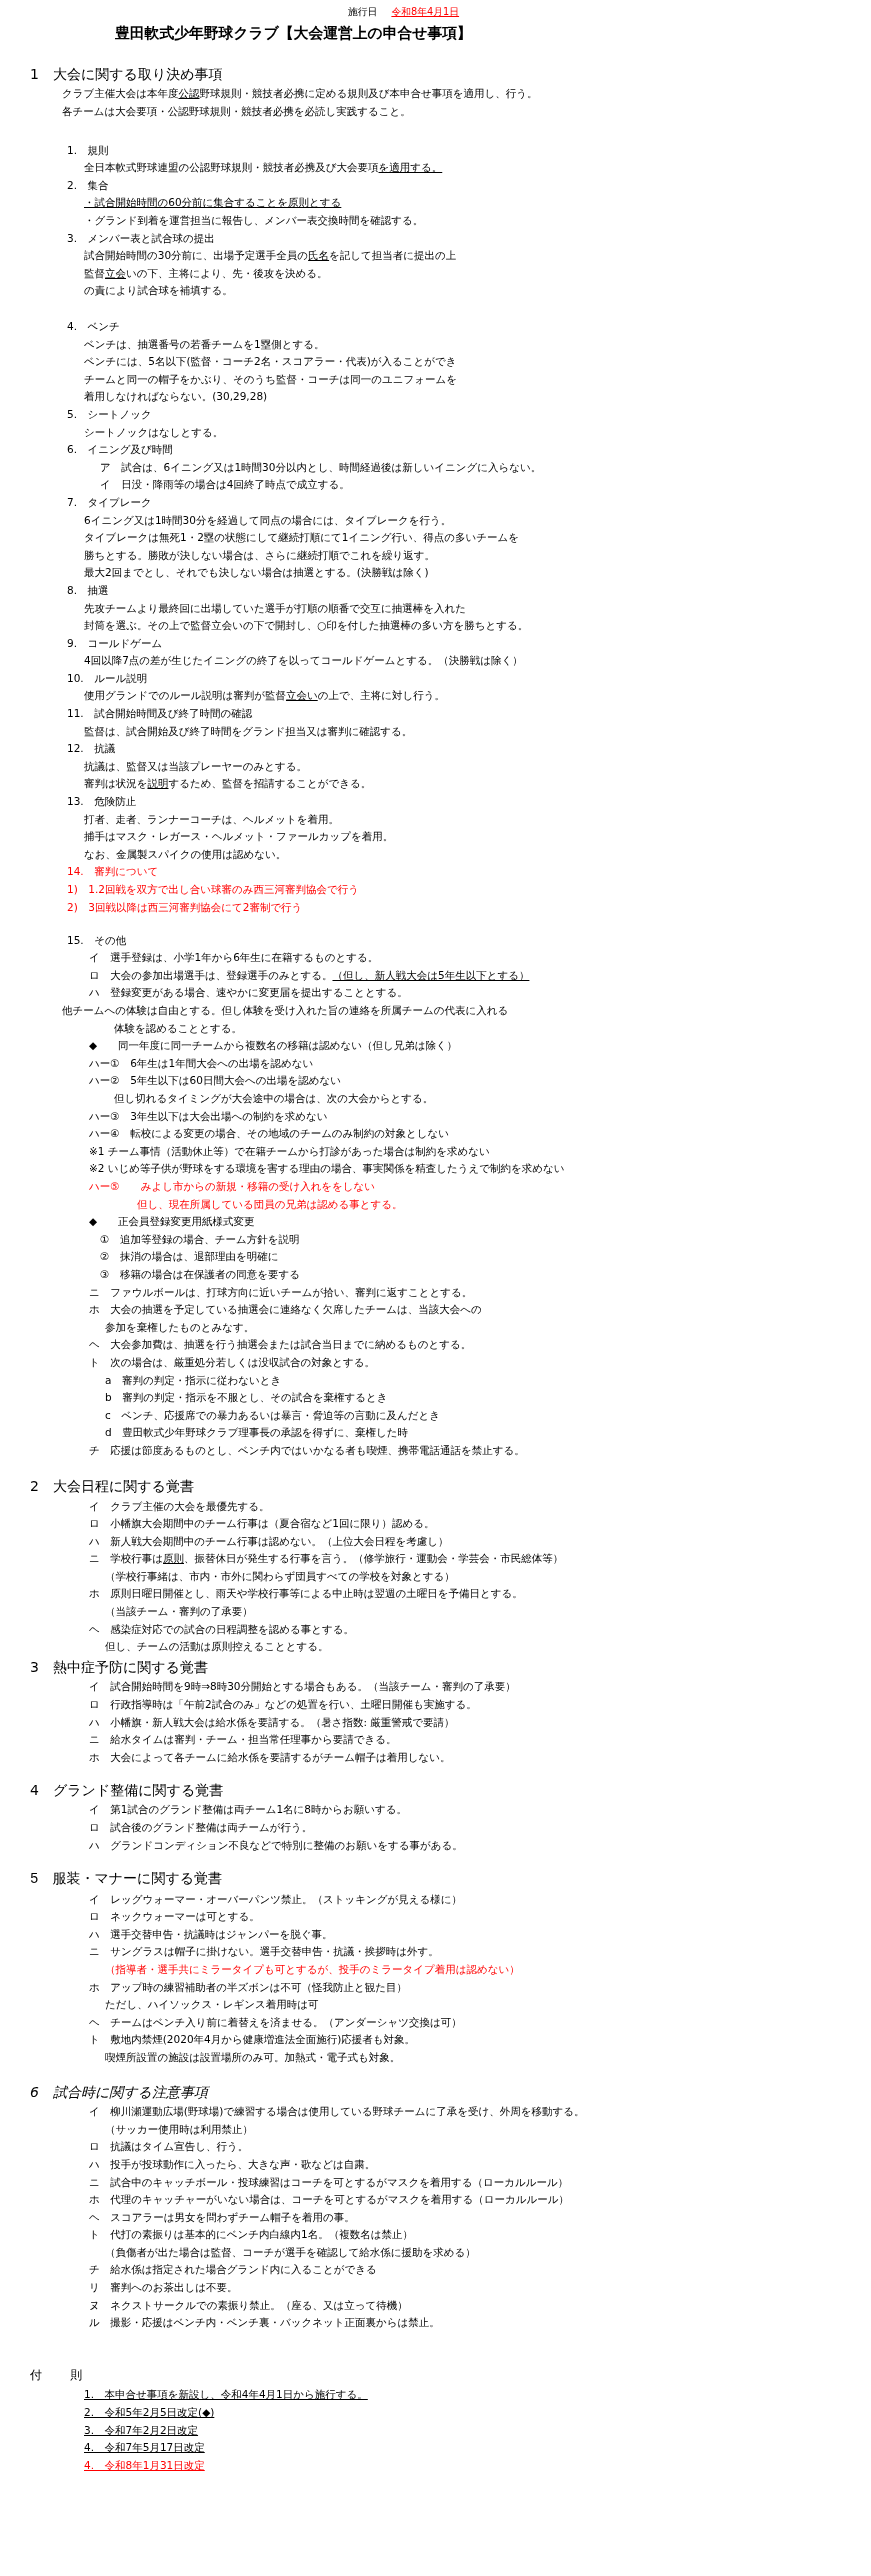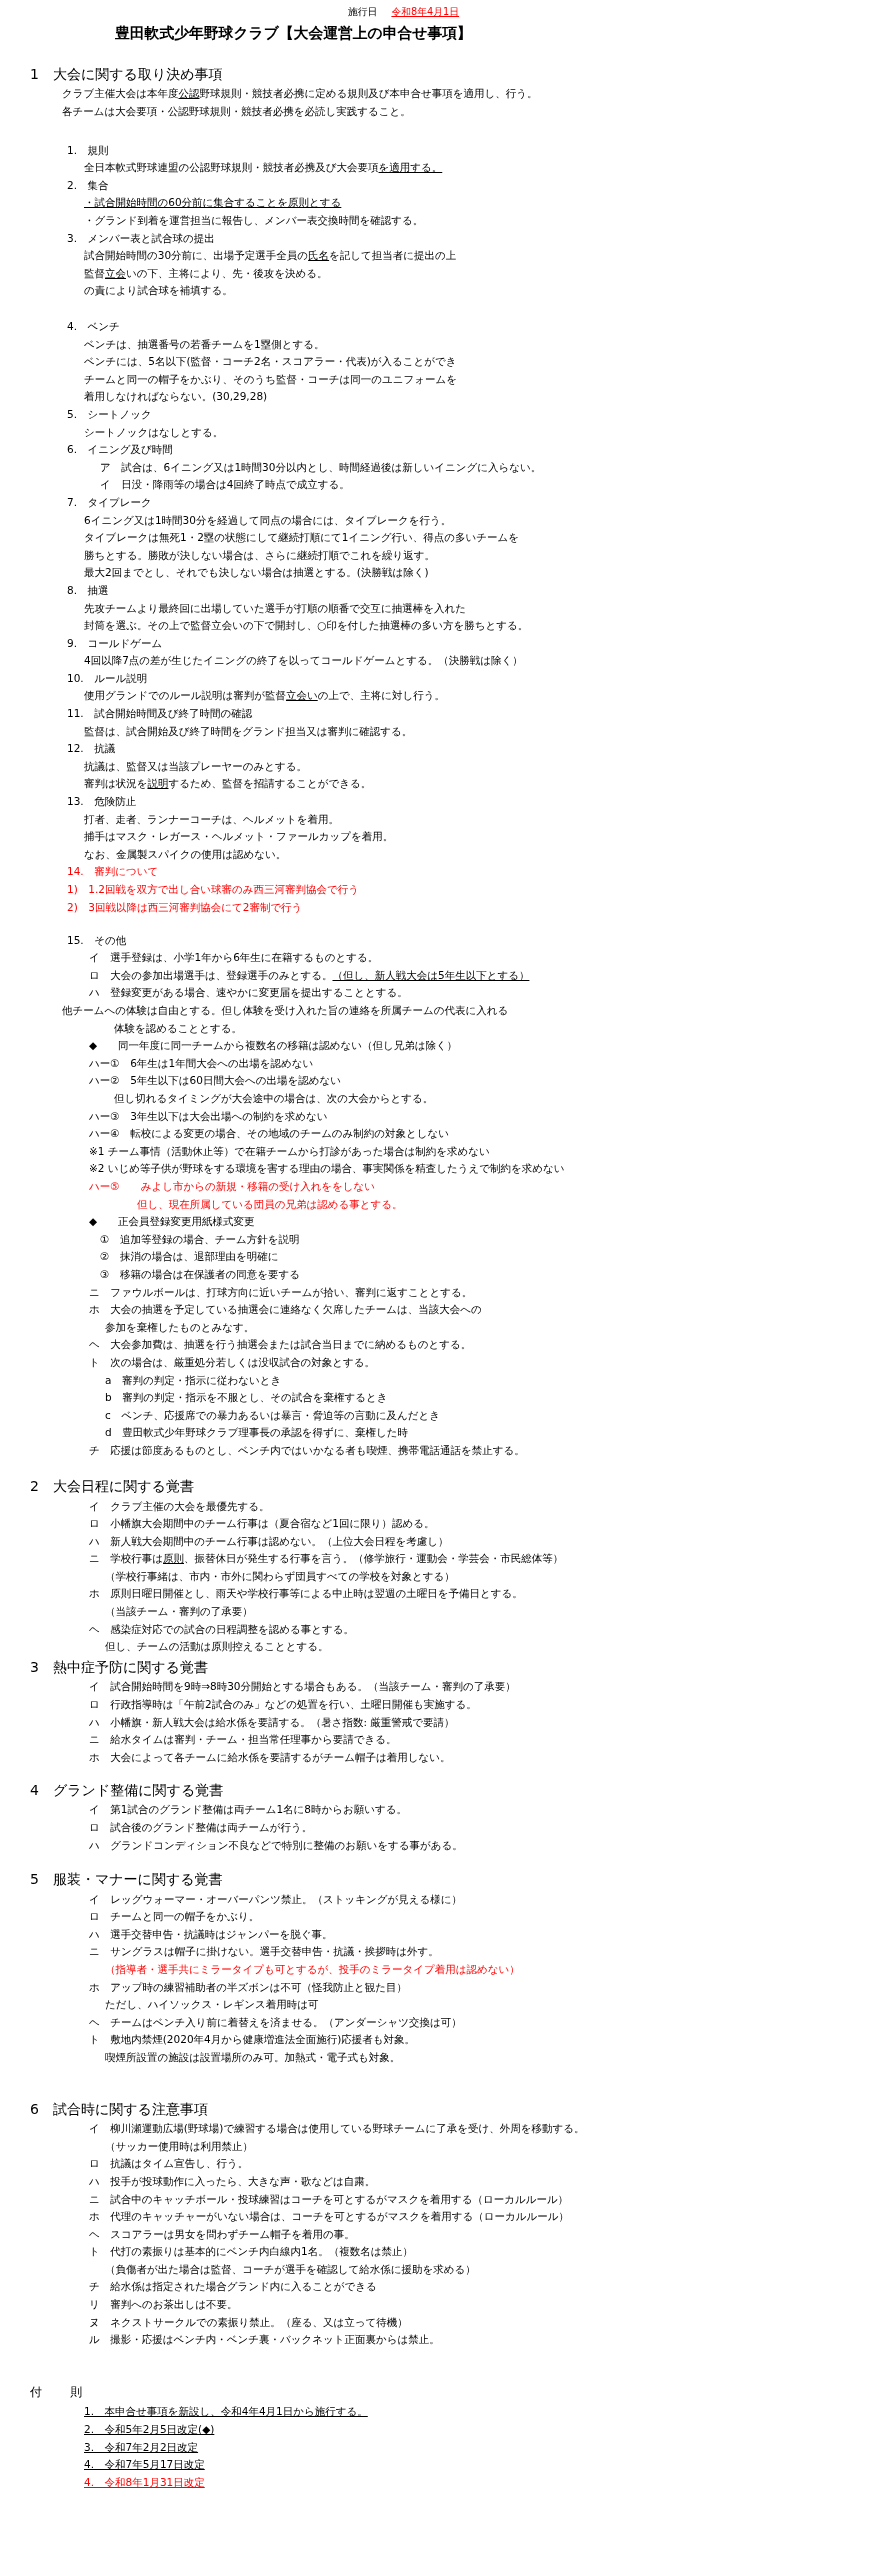--- a/index.html
+++ b/index.html
@@ -122,32 +122,32 @@
     <div class="line i0 sec">3　熱中症予防に関する覚書</div>
     <div class="line i4">イ　試合開始時間を9時⇒8時30分開始とする場合もある。（当該チーム・審判の了承要）</div>
     <div class="line i4">ロ　行政指導時は「午前2試合のみ」などの処置を行い、土曜日開催も実施する。</div>
     <div class="line i4">ハ　小幡旗・新人戦大会は給水係を要請する。（暑さ指数: 厳重警戒で要請）</div>
     <div class="line i4">ニ　給水タイムは審判・チーム・担当常任理事から要請できる。</div>
     <div class="line i4">ホ　大会によって各チームに給水係を要請するがチーム帽子は着用しない。</div>
     <div class="line i0 sec" style="margin-top: 12.6px;">4　グランド整備に関する覚書</div>
     <div class="line i4">イ　第1試合のグランド整備は両チーム1名に8時からお願いする。</div>
     <div class="line i4">ロ　試合後のグランド整備は両チームが行う。</div>
     <div class="line i4">ハ　グランドコンディション不良などで特別に整備のお願いをする事がある。</div>
-    <div class="line i0 sec" style="margin-top: 14px;">5　服装・マナーに関する覚書</div>
+    <div class="line i0 sec" style="margin-top: 14px; font-family: Liberation Mono, monospace;">5　服装・マナーに関する覚書</div>
     <div class="line i4">イ　レッグウォーマー・オーバーパンツ禁止。（ストッキングが見える様に）</div>
-    <div class="line i4">ロ　チームと同一の帽子をかぶり。</div>
+    <div class="line i4">ロ　ネックウォーマーは可とする。</div>
     <div class="line i4">ハ　選手交替申告・抗議時はジャンパーを脱ぐ事。</div>
     <div class="line i4">ニ　サングラスは帽子に掛けない。選手交替申告・抗議・挨拶時は外す。</div>
     <div class="line i6 red">（指導者・選手共にミラータイプも可とするが、投手のミラータイプ着用は認めない）</div>
     <div class="line i4">ホ　アップ時の練習補助者の半ズボンは不可（怪我防止と観た目）</div>
     <div class="line i6">ただし、ハイソックス・レギンス着用時は可</div>
     <div class="line i4">ヘ　チームはベンチ入り前に着替えを済ませる。（アンダーシャツ交換は可）</div>
     <div class="line i4">ト　敷地内禁煙(2020年4月から健康増進法全面施行)応援者も対象。</div>
     <div class="line i6">喫煙所設置の施設は設置場所のみ可。加熱式・電子式も対象。</div>
-    <div class="line i0 sec" style="margin-top: 31px;">6　試合時に関する注意事項</div>
+    <div class="line i0 sec" style="margin-top: 14px; font-style: italic;">6　試合時に関する注意事項</div>
     <div class="line i4">イ　柳川瀬運動広場(野球場)で練習する場合は使用している野球チームに了承を受け、外周を移動する。</div>
     <div class="line i6">（サッカー使用時は利用禁止）</div>
     <div class="line i4">ロ　抗議はタイム宣告し、行う。</div>
     <div class="line i4">ハ　投手が投球動作に入ったら、大きな声・歌などは自粛。</div>
     <div class="line i4">ニ　試合中のキャッチボール・投球練習はコーチを可とするがマスクを着用する（ローカルルール）</div>
     <div class="line i4">ホ　代理のキャッチャーがいない場合は、コーチを可とするがマスクを着用する（ローカルルール）</div>
     <div class="line i4">ヘ　スコアラーは男女を問わずチーム帽子を着用の事。</div>
     <div class="line i4">ト　代打の素振りは基本的にベンチ内白線内1名。（複数名は禁止）</div>
     <div class="line i6">（負傷者が出た場合は監督、コーチが選手を確認して給水係に援助を求める）</div>
     <div class="line i4">チ　給水係は指定された場合グランド内に入ることができる</div>

